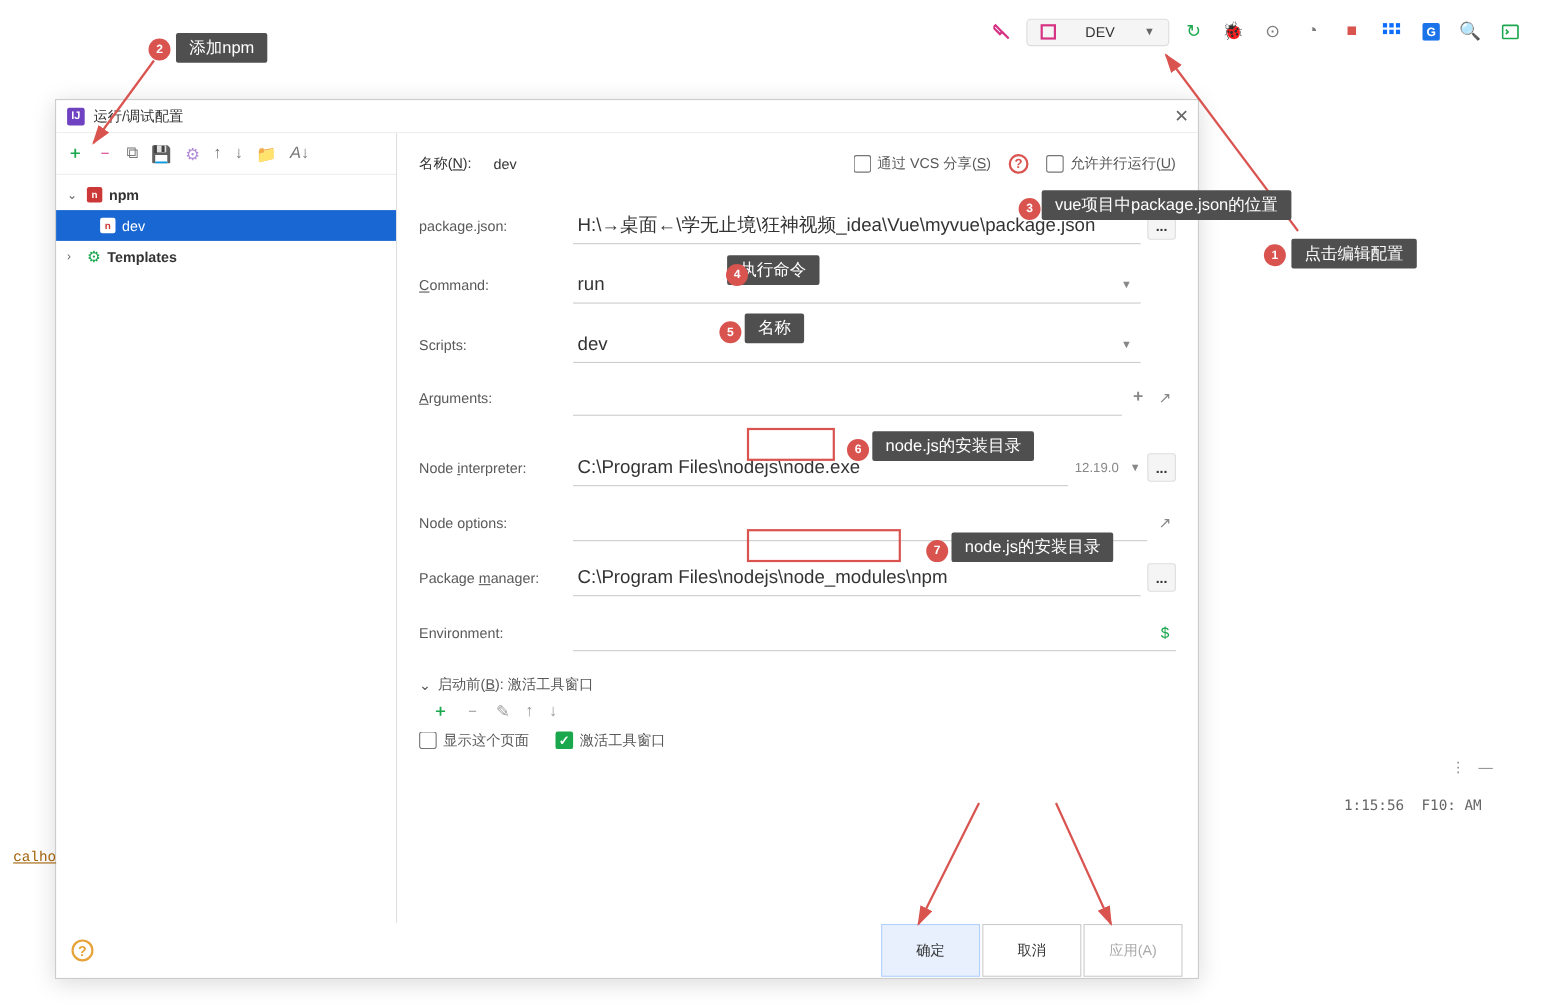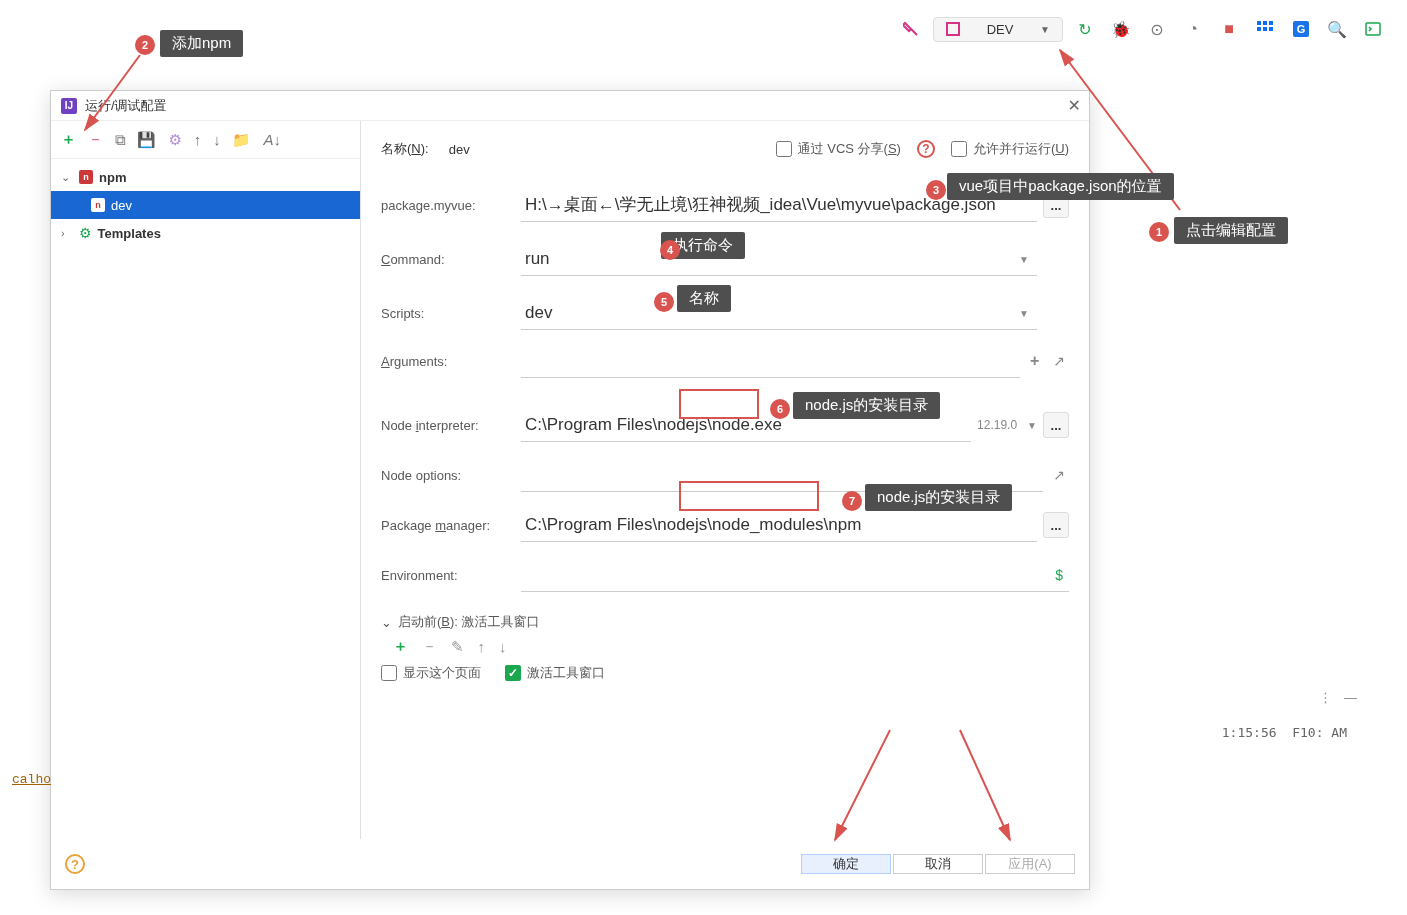--- a/index.html
+++ b/index.html
@@ -53,21 +53,21 @@
 .header-right{display:flex;align-items:flex-end;gap:10px}
 .section-toggle{display:flex;align-items:center;gap:6px;color:#595959;margin:20px 0 6px;cursor:pointer}
 .mini-tb{display:flex;align-items:center;gap:14px;margin:6px 0 8px;padding-left:12px}
 .mini-tb .mbtn{color:#999;font-size:15px;cursor:pointer}
 .mini-tb .mbtn.add{color:#1aa74d;font-weight:bold}
 .task-box{border:1px solid #ddd;background:#fafafa;height:60px;display:flex;align-items:center;justify-content:center;color:#666;margin-bottom:16px}
 .bottom-checks{display:flex;align-items:center;gap:24px}
 .green-check{width:16px;height:16px;background:#1aa74d;border-radius:2px;display:inline-flex;align-items:center;justify-content:center;color:#fff;font-size:12px;font-weight:bold}
 .dlg-footer{position:absolute;bottom:0;left:0;right:0;height:50px;display:flex;align-items:center;justify-content:flex-end;padding:0 14px;gap:2px}
 .dlg-footer .help{position:absolute;left:14px;width:20px;height:20px;border:2px solid #e8a23a;border-radius:50%;color:#e8a23a;display:flex;align-items:center;justify-content:center;font-weight:bold}
-.dlg-btn{min-width:90px;height:20px;border:1px solid #ccc;background:#fff;cursor:pointer;font-size:13px;color:#333}
+.dlg-btn{min-width:90px;height:48px;border:1px solid #ccc;background:#fff;cursor:pointer;font-size:13px;color:#333}
 .dlg-btn.primary{background:#e8f0fe;border-color:#b3d1ff}
 .dlg-btn.disabled{color:#aaa}
 .annotation{position:absolute;background:#4f4f4f;color:#fff;padding:4px 12px;font-size:15px;border-radius:2px;white-space:nowrap;z-index:100}
 .num-badge{position:absolute;width:20px;height:20px;background:#d9534f;color:#fff;border-radius:50%;display:flex;align-items:center;justify-content:center;font-size:11px;font-weight:bold;z-index:101}
 .red-box{position:absolute;border:2px solid #d9534f;z-index:99;pointer-events:none}
 .arrow-line{position:absolute;z-index:98;pointer-events:none}
 .status-time{position:absolute;right:60px;bottom:175px;font-family:monospace;color:#666;font-size:13px}
 .left-link{position:absolute;left:12px;top:772px;color:#a16207;text-decoration:underline;font-family:Liberation Mono, monospace}
 .right-icons{position:absolute;right:50px;bottom:210px;display:flex;gap:12px;color:#888}
 .version-txt{color:#888;font-size:12px;margin-right:4px}
@@ -167,21 +167,21 @@
           </label>
           <span class="help-ico">?</span>
           <label class="checkbox-lbl">
             <input type="checkbox" style="">
             <span><span>允许并行运行</span>(<span class="underline">U</span>)</span>
           </label>
         </div>
       </div>
 
       <div class="form-row">
-        <span class="form-label">package.myvue:</span>
+        <span class="form-label">package.json:</span>
         <div class="input-wrap">
           <input class="form-input" value="H:\→桌面←\学无止境\狂神视频_idea\Vue\myvue\package.json" style="">
           <span class="dots-btn">...</span>
         </div>
       </div>
 
       <div class="form-row" style="margin-top:18px">
         <span class="form-label"><span class="underline">C</span><span>ommand:</span></span>
         <div class="input-wrap">
           <input class="form-input" value="run" style="">

